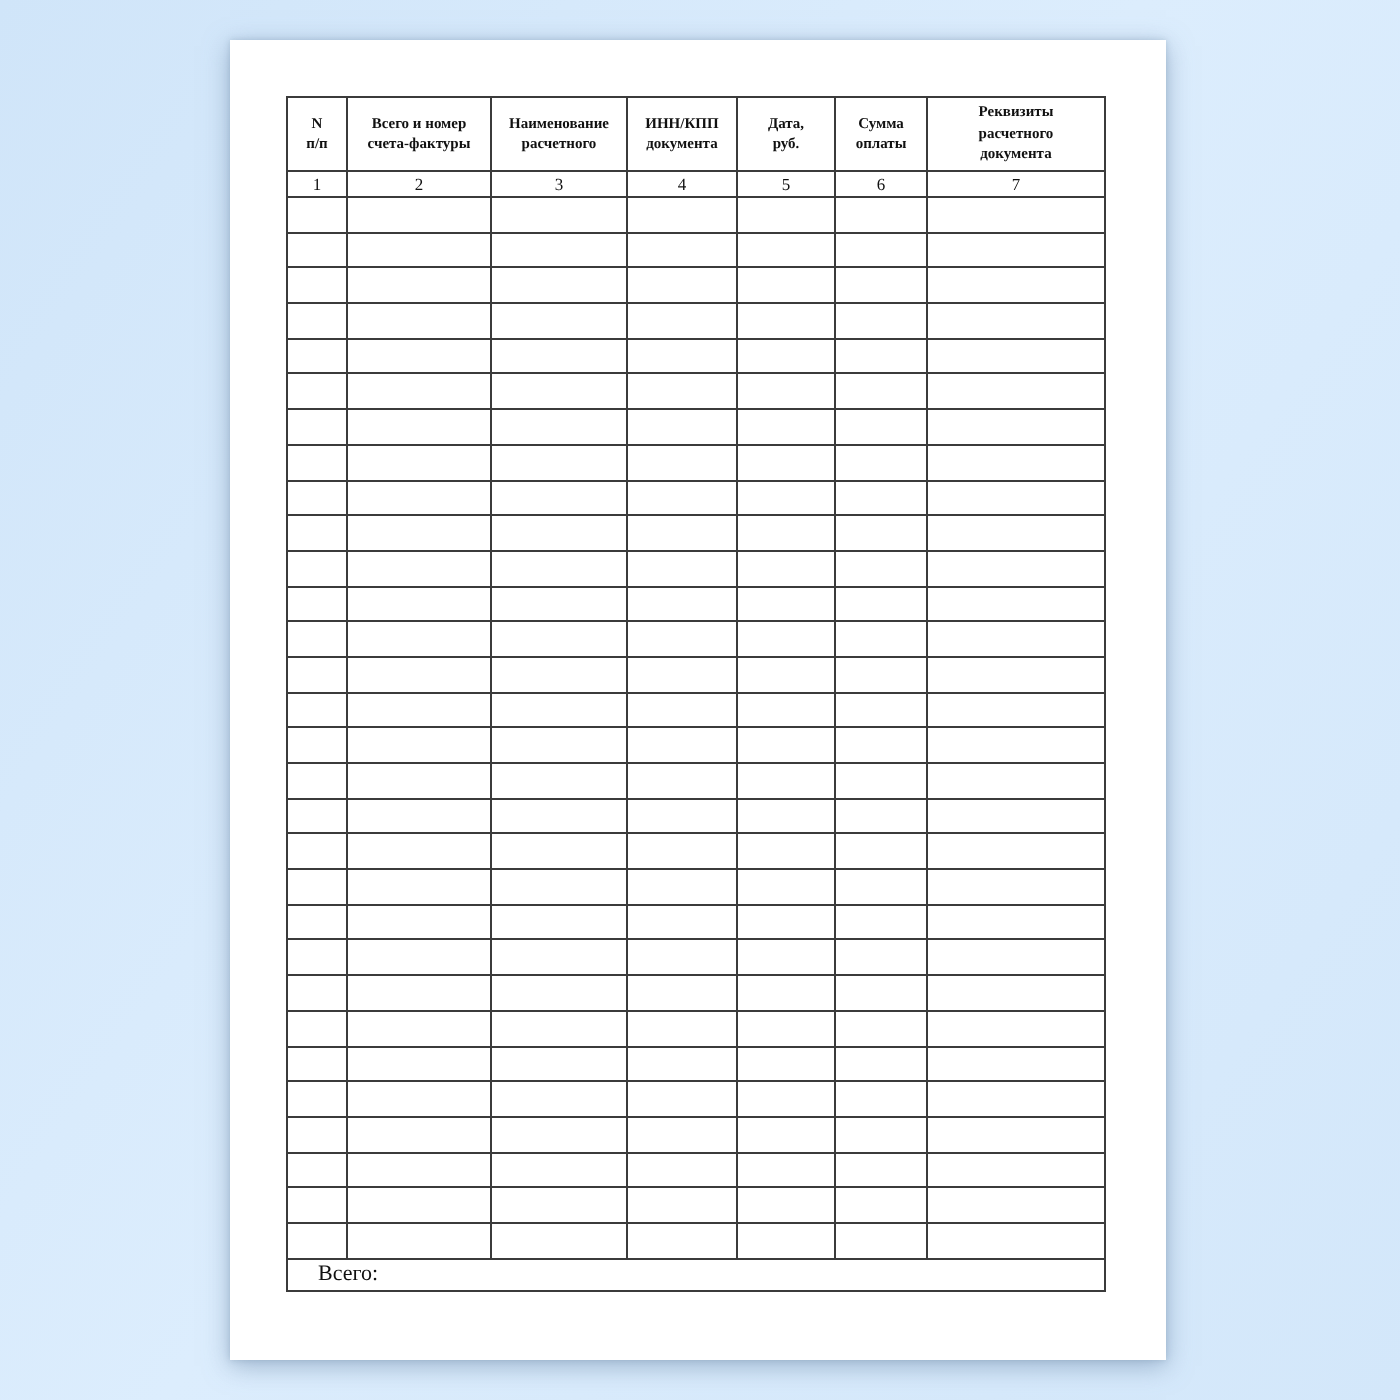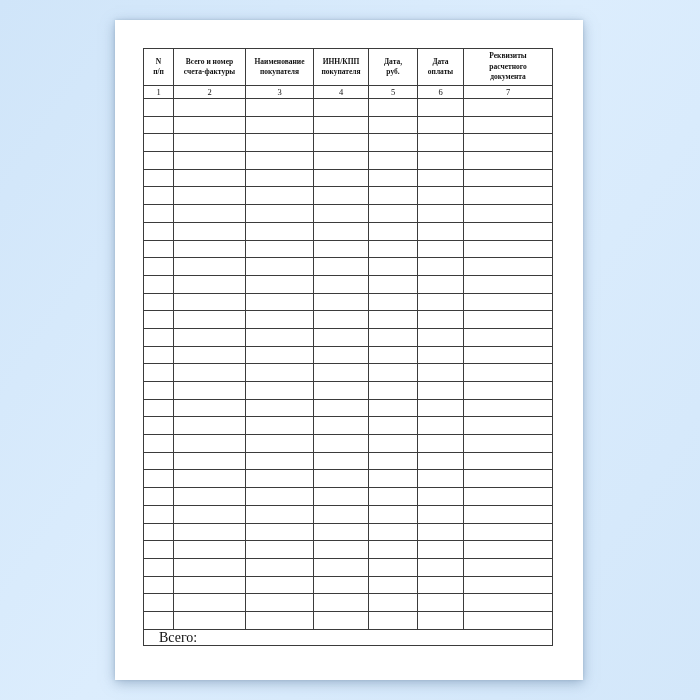--- a/index.html
+++ b/index.html
@@ -57,21 +57,21 @@
     line-height: 12px;
     font-size: 8.5px;
     text-align: center;
     vertical-align: middle;
   }
   tr.blank-row td {
     height: 16.7px;
   }
   tr.total-row td {
     height: 15px;
-    font-size: 14px;
+    font-size: 11px;
     line-height: 15px;
     text-align: left;
     vertical-align: middle;
     padding-left: 15px;
   }
 </style>
 </head>
 <body>
 
 <div class="scene">
@@ -86,26 +86,26 @@
           <col class="col-5">
           <col class="col-6">
         </colgroup>
       <thead>
           <tr class="header-row">
             <th>N
 п/п</th>
             <th>Всего и  номер
 счета-фактуры</th>
             <th>Наименование
-покупателя</th>
+расчетного</th>
             <th>ИНН/КПП
-покупателя</th>
+документа</th>
             <th>Дата,
 руб.</th>
-            <th>Дата
+            <th>Сумма
 оплаты</th>
             <th>Реквизиты
 расчетного
 документа</th>
           </tr>
           <tr class="numbers-row">
             <td>1</td>
             <td>2</td>
             <td>3</td>
             <td>4</td>

